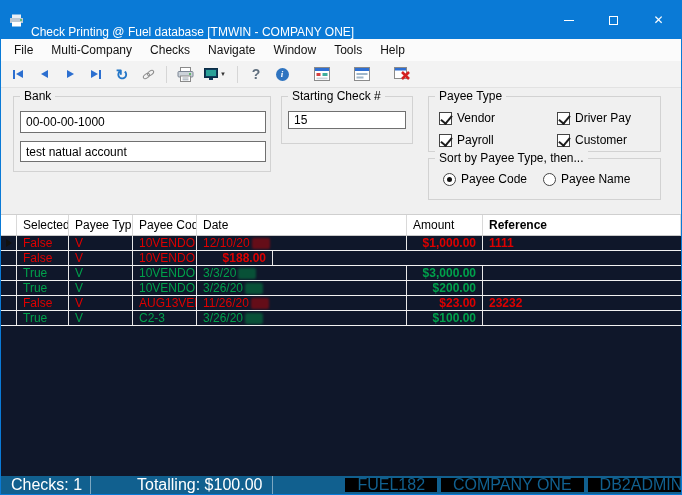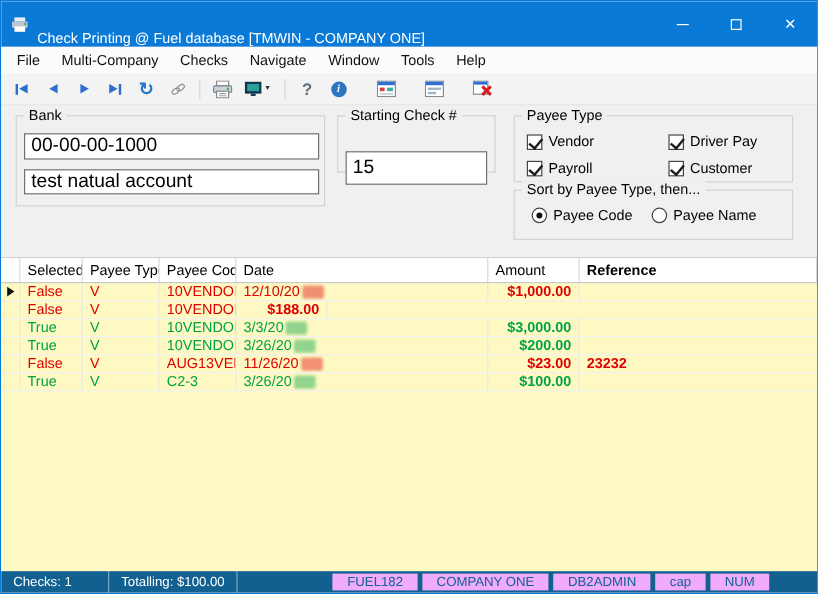--- a/index.html
+++ b/index.html
@@ -45,59 +45,59 @@
   .dd-arrow { font-size:6px; color:#333; }
 
   
   .form-area { flex:0 0 126px; background:#f0f0f0; position:relative; }
   .groupbox { position:absolute; border:1px solid #d2d2d2; }
   .gb-label { position:absolute; top:-8px; left:6px; background:#f0f0f0; padding:0 4px; font-size:12px; color:#000; white-space:nowrap; }
   .gb-bank  { left:12px;  top:8px;  width:258px; height:76px; }
   .gb-check { left:280px; top:8px;  width:132px; height:48px; }
   .gb-payee { left:427px; top:8px;  width:233px; height:56px; }
   .gb-sort  { left:427px; top:70px; width:233px; height:42px; }
-  .textbox { position:absolute; background:#fff; border:1px solid #707070; font-family:"Liberation Sans",sans-serif; font-size:16px; padding:0 5px; color:#000; }
+  .textbox { position:absolute; background:#fff; border:1px solid #707070; font-family:"Liberation Sans",sans-serif; font-size:12px; padding:0 5px; color:#000; }
   .tb-acct-num  { left:6px; top:14px; width:246px; height:22px; }
   .tb-acct-name { left:6px; top:44px; width:246px; height:21px; }
-  .tb-start     { left:6px; top:14px; width:118px; height:28px;margin-top:15px; }
+  .tb-start     { left:6px; top:14px; width:118px; height:18px; }
   .check-grid { display:grid; grid-template-columns:118px auto; row-gap:8px; padding:14px 0 0 10px; }
   .check, .radio { display:flex; align-items:center; gap:5px; }
   .cbox { width:13px; height:13px; background:#fff; border:1px solid #444; position:relative; flex:0 0 13px; }
   .cbox.on::after { content:""; position:absolute; left:3px; top:0px; width:5px; height:9px; border:solid #1c1c1c; border-width:0 2px 2px 0; transform:rotate(40deg); }
   .rdot { width:13px; height:13px; background:#fff; border:1px solid #444; border-radius:50%; position:relative; flex:0 0 13px; }
   .rdot.on::after { content:""; position:absolute; left:3px; top:3px; width:5px; height:5px; border-radius:50%; background:#111; }
   .radio-row { display:flex; align-items:center; gap:16px; padding:13px 0 0 14px; }
 
   
-  .grid { flex:1 1 auto; background:#fef9c3; border-top:1px solid #cfcfcf; display:flex; flex-direction:column; overflow:hidden; }
+  .grid { flex:1 1 auto; background:#0f172a; border-top:1px solid #cfcfcf; display:flex; flex-direction:column; overflow:hidden; }
   .grid-header { display:flex; flex:0 0 21px; border-bottom:1px solid #c9c9c9; background:#fff; }
   .grid-header .cell { border-right:1px solid #d9d9d9; color:#000; }
   .grid-row { display:flex; flex:0 0 20px; border-bottom:1px solid #f1f1f1; }
   .cell { padding:0 6px; display:flex; align-items:center; font-size:12px; overflow:hidden; white-space:nowrap; border-right:1px solid #e8e8e8; }
   .col-gutter   { width:16px;  flex:0 0 16px; padding:0 2px; justify-content:center; }
   .col-selected { width:52px;  flex:0 0 52px; }
   .col-ptype    { width:64px;  flex:0 0 64px; }
   .col-pcode    { width:64px;  flex:0 0 64px; }
   .col-date     { width:210px; flex:0 0 210px; }
   .col-amount   { width:76px;  flex:0 0 76px; }
   .col-ref      { flex:1 1 auto; border-right:none;font-weight:bold; }
   .grid-row .col-amount { justify-content:flex-end;font-weight:bold; }
   .grid-row.red   { color:var(--red,#dd0000); }
   .grid-row.green { color:var(--green,#00a14b); }
   .cur-arrow { display:none; width:0; height:0; border-top:4px solid transparent; border-bottom:4px solid transparent; border-left:6px solid #111; }
   .col-gutter.on .cur-arrow { display:block; }
   .redact { display:inline-block; width:18px; height:11px; margin-left:2px; border-radius:2px; background:currentColor; opacity:.42; filter:blur(1.3px); }
 
   
-  .statusbar { flex:0 0 18px; background:var(--status,#11608f); color:#fff; display:flex; align-items:stretch; font-size:11px; }
+  .statusbar { flex:0 0 18px; background:var(--status,#11608f); color:#fff; display:flex; align-items:stretch; font-size:16px;gap:36px; }
   .sb-seg { display:flex; align-items:center; padding:0 10px; border-right:1px solid rgba(255,255,255,.45); white-space:nowrap; }
   .sb-seg.first { min-width:90px; }
   .sb-spacer { flex:1 1 auto; }
   .sb-panels { display:flex; align-items:center; gap:4px; margin-right:40px; }
-  .sb-panel { background:#f0abfc; color:var(--status,#11608f); height:14px; display:flex; align-items:center; padding:0 12px; white-space:nowrap; }
+  .sb-panel { background:#000000; color:var(--status,#11608f); height:14px; display:flex; align-items:center; padding:0 12px; white-space:nowrap; }
 </style>
 </head>
 <body>
 
 <div class="titlebar">
   <span class="app-icon">
     <svg width="15" height="13" viewBox="0 0 15 13">
       <rect x="3" y="0.5" width="9" height="3.5" fill="#e8eef4"></rect>
       <rect x="1" y="4" width="13" height="5" fill="#bcc8d4"></rect>
       <rect x="3" y="8" width="9" height="4.5" fill="#fff"></rect>
@@ -290,20 +290,21 @@
           <span class="cur-arrow"></span>
         </div>
         <div class="cell col-selected">False</div>
         <div class="cell col-ptype">V</div>
         <div class="cell col-pcode">10VENDOR</div>
         <div class="cell col-date">
           <span>12/10/20</span>
           <span class="redact"></span>
         </div>
         <div class="cell col-amount">$1,000.00</div>
+        <div class="cell col-ref">1111</div>
       </div>
 
       <div class="grid-row red">
         <div class="cell col-gutter"></div>
         <div class="cell col-selected">False</div>
         <div class="cell col-ptype">V</div>
         <div class="cell col-pcode">10VENDOR</div>
         <div class="cell col-amount">$188.00</div>
         <div class="cell col-ref"></div>
       </div>

